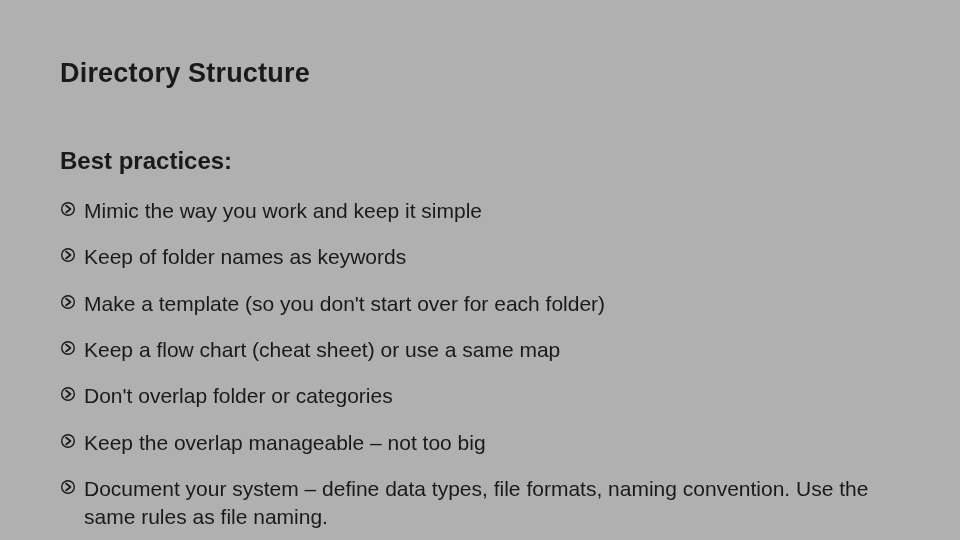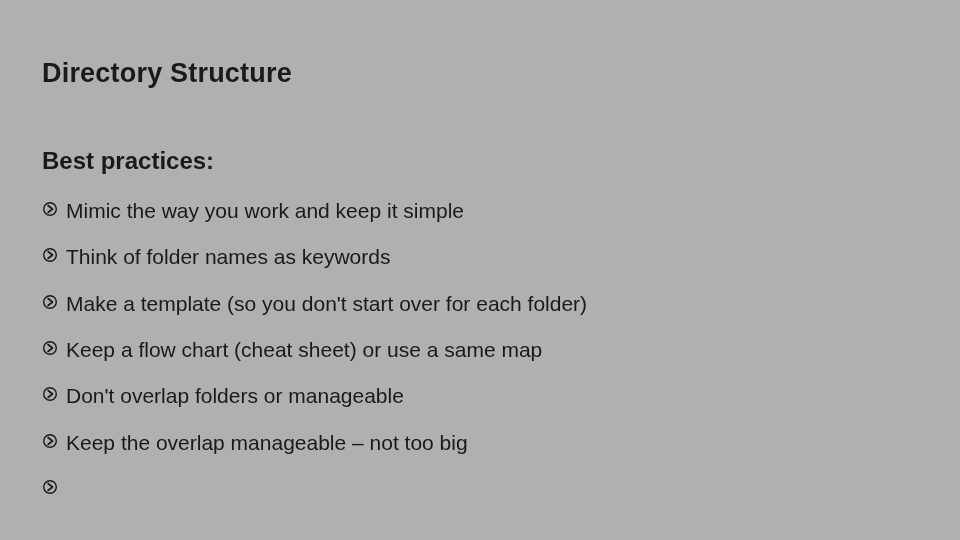--- a/index.html
+++ b/index.html
@@ -9,21 +9,21 @@
     height: 540px;
     background: #b0b0b0;
     font-family: Arial, Helvetica, sans-serif;
     color: #1a1a1a;
     overflow: hidden;
   }
   .slide {
     box-sizing: border-box;
     width: 960px;
     height: 540px;
-    padding: 58px 38px 24px 42px;
+    padding: 58px 38px 24px 60px;
   }
   .title {
     font-size: 27px;
     font-weight: bold;
     margin: 0 0 58px 0;
     letter-spacing: 0.2px;
   }
   .subtitle {
     font-size: 24px;
     font-weight: bold;
@@ -68,21 +68,21 @@
       </span>
       <span>Mimic the way you work and keep it simple</span>
     </li>
     <li>
       <span class="bullet-icon">
         <svg width="16" height="16" viewBox="0 0 16 16">
           <circle cx="8" cy="8" r="6.3" fill="none" stroke="#1a1a1a" stroke-width="1.4"></circle>
           <path d="M6 4.5 L10.5 8 L6 11.5" fill="none" stroke="#1a1a1a" stroke-width="1.6" stroke-linecap="round" stroke-linejoin="round"></path>
         </svg>
       </span>
-      <span>Think of folder names as keywords</span>
+      <span>Keep of folder names as keywords</span>
     </li>
     <li>
       <span class="bullet-icon">
         <svg width="16" height="16" viewBox="0 0 16 16">
           <circle cx="8" cy="8" r="6.3" fill="none" stroke="#1a1a1a" stroke-width="1.4"></circle>
           <path d="M6 4.5 L10.5 8 L6 11.5" fill="none" stroke="#1a1a1a" stroke-width="1.6" stroke-linecap="round" stroke-linejoin="round"></path>
         </svg>
       </span>
       <span>Make a template (so you don't start over for each folder)</span>
     </li>
@@ -95,33 +95,34 @@
       </span>
       <span>Keep a flow chart (cheat sheet) or use a same map</span>
     </li>
     <li>
       <span class="bullet-icon">
         <svg width="16" height="16" viewBox="0 0 16 16">
           <circle cx="8" cy="8" r="6.3" fill="none" stroke="#1a1a1a" stroke-width="1.4"></circle>
           <path d="M6 4.5 L10.5 8 L6 11.5" fill="none" stroke="#1a1a1a" stroke-width="1.6" stroke-linecap="round" stroke-linejoin="round"></path>
         </svg>
       </span>
-      <span>Don't overlap folders or manageable</span>
+      <span>Don't overlap folder or categories</span>
     </li>
     <li>
       <span class="bullet-icon">
         <svg width="16" height="16" viewBox="0 0 16 16">
           <circle cx="8" cy="8" r="6.3" fill="none" stroke="#1a1a1a" stroke-width="1.4"></circle>
           <path d="M6 4.5 L10.5 8 L6 11.5" fill="none" stroke="#1a1a1a" stroke-width="1.6" stroke-linecap="round" stroke-linejoin="round"></path>
         </svg>
       </span>
       <span>Keep the overlap manageable – not too big</span>
     </li>
     <li>
       <span class="bullet-icon">
         <svg width="16" height="16" viewBox="0 0 16 16">
           <circle cx="8" cy="8" r="6.3" fill="none" stroke="#1a1a1a" stroke-width="1.4"></circle>
           <path d="M6 4.5 L10.5 8 L6 11.5" fill="none" stroke="#1a1a1a" stroke-width="1.6" stroke-linecap="round" stroke-linejoin="round"></path>
         </svg>
       </span>
+      <span>Document your system – define data types, file formats, naming convention. Use the same rules as file naming.</span>
     </li>
   </ul>
 </div>
 
 </body></html>

